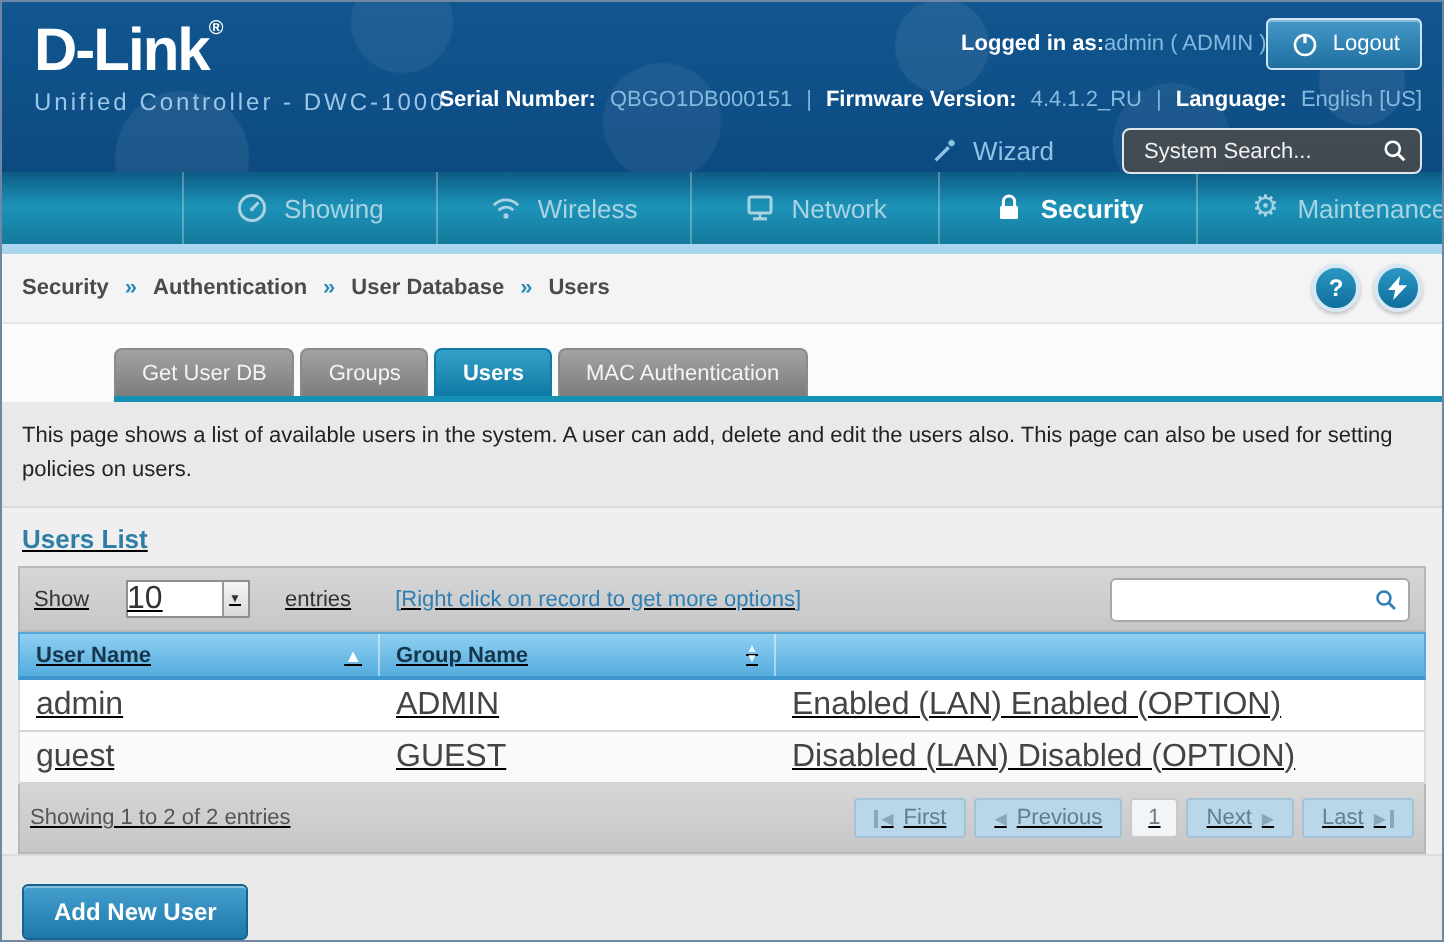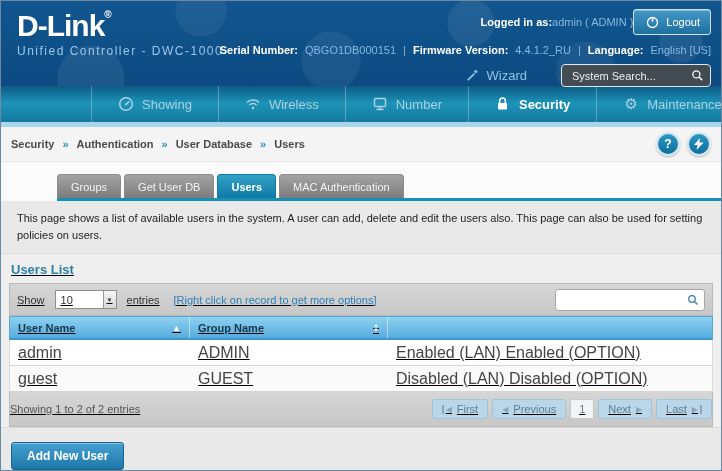--- a/index.html
+++ b/index.html
@@ -64,32 +64,32 @@
 
   
   .tabs-zone { background:#fbfbfb; padding:12px 0 0 56px; }
   .tabs { display:flex; gap:3px; border-bottom:3px solid #1691b5; }
   .tab { padding:6px 13px 5px; font-size:11px; color:#f4f4f4; cursor:pointer;
     background:linear-gradient(180deg,#a3a3a3,#7c7c7c); border:1px solid #8b8b8b; border-bottom:none;
     border-radius:4px 4px 0 0; }
   .tab.active { background:linear-gradient(180deg,#34a1c7,#0f7aa5); border-color:#0f7aa5; font-weight:bold; color:#fff; }
 
   
-  .desc { background:#e9e9e9; border-bottom:1px solid #dcdcdc; padding:9px 16px; font-size:11px;
+  .desc { background:#e9e9e9; border-bottom:1px solid #dcdcdc; padding:9px 10px; font-size:11px;
     line-height:1.55; color:#222; }
 
   
   .content { flex:1; background:#efefef; display:flex; flex-direction:column; padding:0 8px;text-decoration:underline; }
   .section-title { color:#2d7fa8; font-size:13px; font-weight:bold; padding:8px 2px 6px; }
   .toolbar { height:33px; background:linear-gradient(180deg,#d6d6d6,#c7c7c7); border:1px solid #b9b9b9;
-    display:flex; align-items:center; padding:0 7px; gap:10px; }
+    display:flex; align-items:center; padding:0 7px; gap:18px; }
   .toolbar-text { font-size:11px; color:#333; }
   .select-box { width:62px; height:19px; background:#fff; border:1px solid #8f8f8f; display:flex;
     align-items:center; cursor:pointer; }
-  .select-val { flex:1; font-size:11px; color:#333; padding-left:5px; }
+  .select-val { flex:1; font-size:16px; color:#333; }
   .select-caret { width:13px; height:100%; background:linear-gradient(180deg,#f5f5f5,#d8d8d8);
     border-left:1px solid #9a9a9a; font-size:6px; color:#333; display:flex; align-items:center; justify-content:center; }
   .hint { font-size:11px; color:#2f7fb5; margin-left:4px; }
   .filter-wrap { margin-left:auto; position:relative; }
   .filter-input { width:150px; height:22px; border:1px solid #a8a8a8; border-radius:3px; padding:0 24px 0 8px;
     font-size:11px; outline:none; background:#fff; }
   .filter-mag { position:absolute; right:6px; top:5px; width:12px; height:12px; }
 
   
   .tbl-head { height:24px; display:flex; background:linear-gradient(180deg,#8fd0f2,#55acdd);
@@ -100,21 +100,21 @@
   .c1 { width:180px; } .c2 { width:198px;gap:33px; } .c3 { flex:1; }
   .sort-single { color:#fff; font-size:9px; }
   .sort-stack { display:flex; flex-direction:column; line-height:5px; font-size:6px; color:#eaf4fb; }
   .tbl-row { height:26px; display:flex; background:#fff; border-left:1px solid #ddd; border-right:1px solid #ddd;
     border-bottom:1px solid #d5d5d5; font-size:16px; color:#444; }
   .tbl-row:nth-child(odd) { background:#fafafa; }
   .td { display:flex; align-items:center; padding:0 8px; }
 
   
   .tbl-foot { height:35px; background:linear-gradient(180deg,#d6d6d6,#c7c7c7); border:1px solid #b9b9b9;
-    border-top:none; display:flex; align-items:center; padding:0 0; }
+    border-top:none; display:flex; align-items:center; padding:0 5px; }
   .summary { font-size:11px; color:#555; }
   .pager { margin-left:auto; display:flex; gap:4px; align-items:center; }
   .page-btn { display:flex; align-items:center; gap:5px; padding:3px 9px; background:#b9d7e8;
     border:1px solid #a3c3d7; border-radius:2px; font-size:11px; color:#607d92; cursor:pointer; }
   .page-btn .arr { font-size:8px; color:#8ba8bb; }
   .bar-l { border-left:2px solid #8ba8bb; padding-left:2px; }
   .bar-r { border-right:2px solid #8ba8bb; padding-right:2px; }
   .page-cur { padding:3px 8px; background:#f2f5f7; border:1px solid #c9c9c9; border-radius:2px;
     font-size:11px; color:#777; }
 
@@ -207,21 +207,21 @@
       <span>Wireless</span>
     </div>
     <div class="nav-item">
       <span class="nav-ic">
         <svg class="ic" width="16" height="16" viewBox="0 0 16 16">
             <rect x="2.5" y="2.5" width="11" height="8" rx="1" fill="none" stroke="#a9d2e2" stroke-width="1.5"></rect>
             <line x1="8" y1="10.5" x2="8" y2="13" stroke="#a9d2e2" stroke-width="1.4"></line>
             <line x1="4.5" y1="13.4" x2="11.5" y2="13.4" stroke="#a9d2e2" stroke-width="1.6"></line>
           </svg>
       </span>
-      <span>Number</span>
+      <span>Network</span>
     </div>
     <div class="nav-item active">
       <span class="nav-ic">
         <svg class="ic" width="15" height="16" viewBox="0 0 15 16">
             <path d="M4.7 7 V4.8 a2.8 2.8 0 0 1 5.6 0 V7" fill="none" stroke="#fff" stroke-width="1.5"></path>
             <rect x="3" y="7" width="9" height="6.5" rx="0.8" fill="#fff"></rect>
           </svg>
       </span>
       <span>Security</span>
     </div>
@@ -251,22 +251,22 @@
           <svg class="ic" width="10" height="12" viewBox="0 0 10 12">
               <polygon points="6,0 0,7 3.6,7 2.6,12 9.6,4.6 5.4,4.6" fill="#fff"></polygon>
             </svg>
         </span>
       </div>
     </div>
   </div>
 
   <div class="tabs-zone">
     <div class="tabs">
+      <div class="tab">Get User DB</div>
       <div class="tab">Groups</div>
-      <div class="tab">Get User DB</div>
       <div class="tab active">Users</div>
       <div class="tab">MAC Authentication</div>
     </div>
   </div>
 
   <div class="desc">This page shows a list of available users in the system. A user can add, delete and edit the users also. This page can also be used for setting policies on users.</div>
 
   <div class="content">
     <div class="section-title">Users List</div>
 

